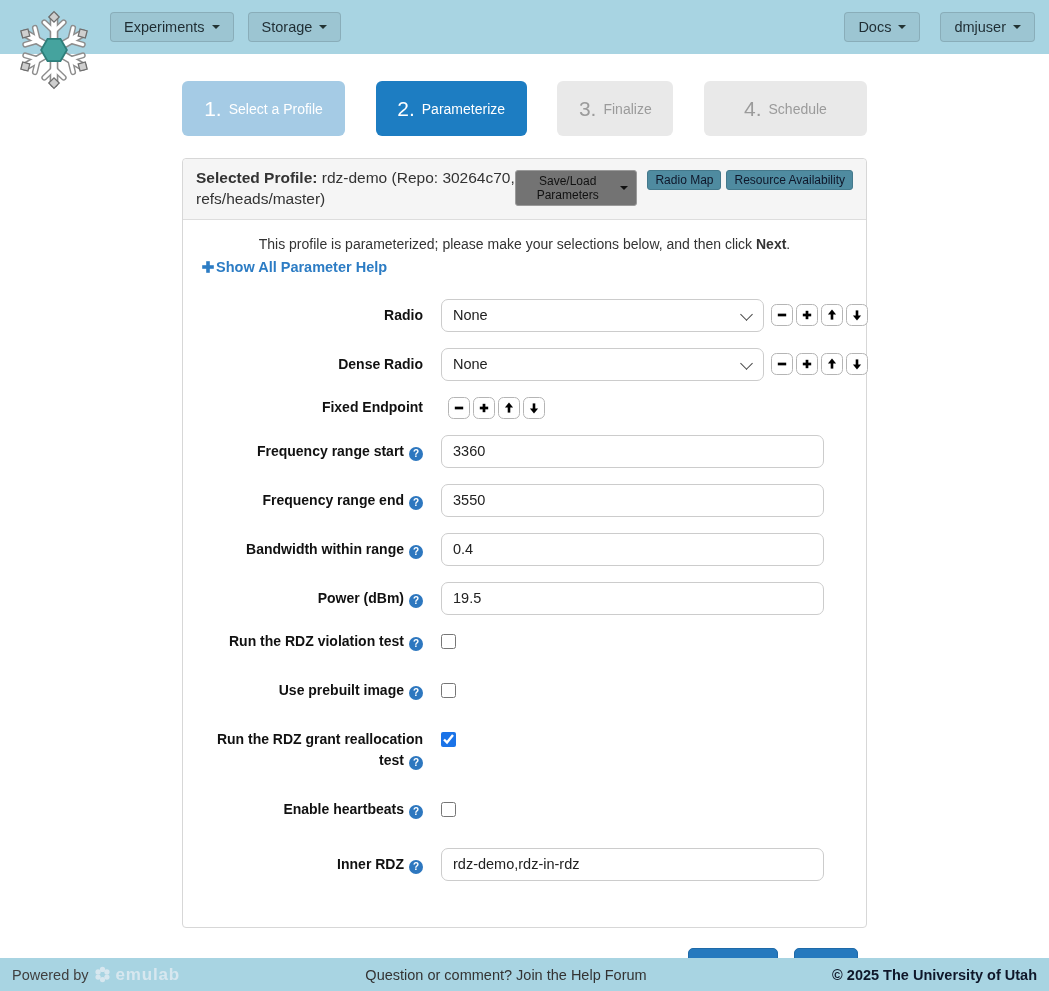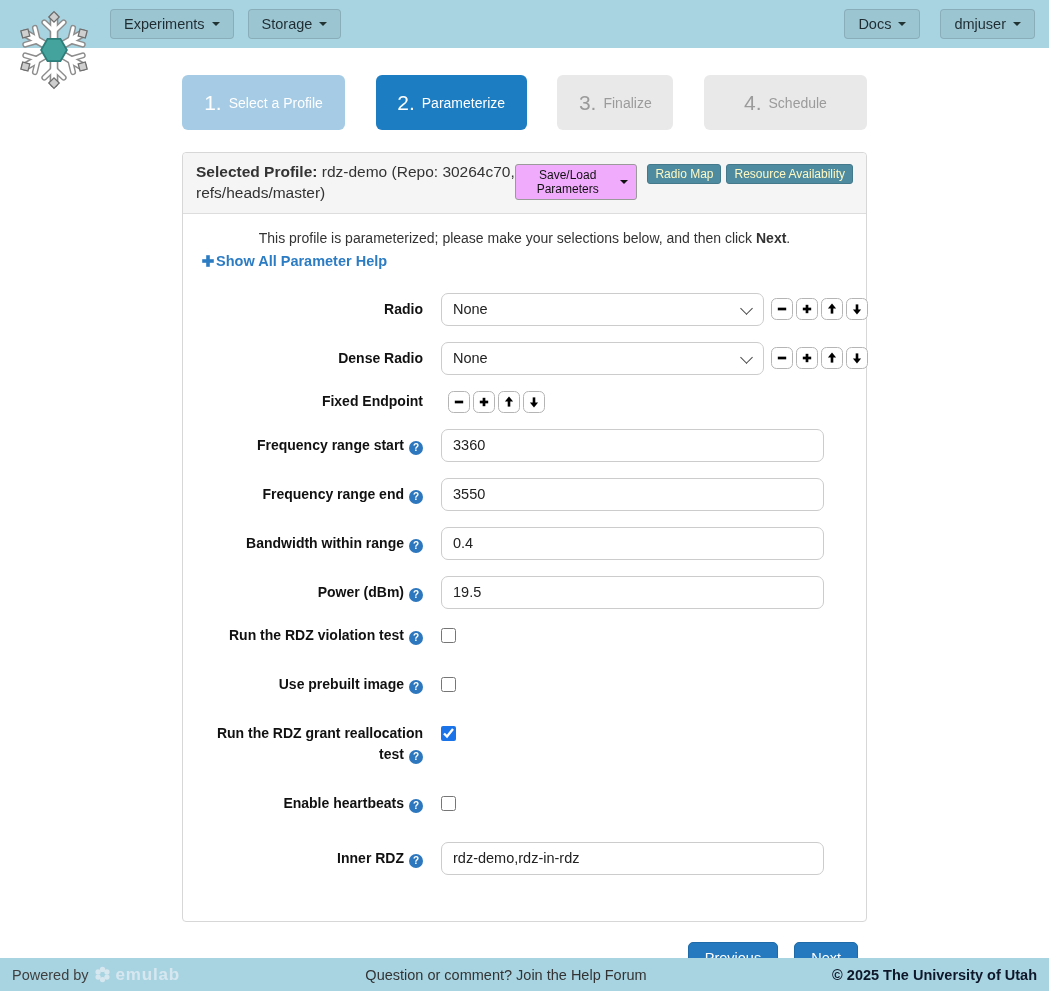--- a/index.html
+++ b/index.html
@@ -5,21 +5,21 @@
   * { box-sizing: border-box; margin: 0; padding: 0; }
   html, body { background: #fff; }
   body {
     font-family: "Liberation Sans", "DejaVu Sans", sans-serif;
     font-size: 14px; color: #333;
   }
   .page { width: 1049px; height: 991px; margin: 0 auto; position: relative; background: #fff; overflow: hidden; }
 
   
   .navbar {
-    height: 48px; background: #a8d4e2; display: flex; align-items: center;
+    height: 54px; background: #a8d4e2; display: flex; align-items: center;
     padding: 0 14px 0 110px; position: relative; z-index: 1;
   }
   .logo-wrap { position: absolute; left: 8px; top: 4px; width: 92px; height: 92px; z-index: 5; }
   .nav-group { display: flex; gap: 14px; }
   .nav-right { margin-left: auto; display: flex; gap: 20px; }
   .nav-btn {
     background: rgba(0,0,0,0.07); border: 1px solid rgba(0,0,0,0.12);
     color: #1f2d33; font-size: 14.5px; padding: 6px 13px; border-radius: 4px;
     display: inline-flex; align-items: center; cursor: pointer; font-family: inherit;
   }
@@ -49,27 +49,27 @@
   
   .panel { margin-top: 22px; border: 1px solid #d7d7d7; border-radius: 4px; background: #fff; }
   .panel-heading {
     background: #f5f5f5; border-bottom: 1px solid #ddd; padding: 9px 13px;
     display: flex; align-items: flex-start; border-radius: 4px 4px 0 0; min-height: 53px;
   }
   .profile-title { width: 352px; font-size: 15.5px; line-height: 1.35; color: #333; }
   .profile-title .bold { font-weight: bold; }
   .heading-controls { margin-left: auto; display: flex; align-items: flex-start; gap: 5px; padding-top: 2px; }
   .saveload {
-    background: #f0abfc; border: 1px solid #9a9a9a; border-radius: 3px; font-size: 12px;
+    background: #737373; border: 1px solid #9a9a9a; border-radius: 3px; font-size: 12px;
     color: #111; padding: 3px 8px; display: inline-flex; align-items: center; cursor: pointer;
     font-family: inherit; margin-right: 5px;
   }
   .saveload .caret { border-top-color: #111; margin-left: 9px; }
   .btn-teal {
-    background: #4f8ba0; color: #fef9c3; border: 1px solid #44798c; border-radius: 3px;
+    background: #4f8ba0; color: #0f172a; border: 1px solid #44798c; border-radius: 3px;
     font-size: 12px; padding: 2px 7px; cursor: pointer; font-family: inherit; white-space: nowrap;
   }
 
   
   .panel-body { padding: 16px 14px 30px; }
   .instruction { text-align: center; font-size: 14px; color: #333; }
   .instruction b { font-weight: bold; }
   .help-toggle { display: flex; align-items: center; gap: 1px; margin: 7px 0 24px; padding-left: 4px; cursor: pointer; }
   .help-toggle-label { color: #2c7cc4; font-weight: 600; font-size: 14.5px; }
 

